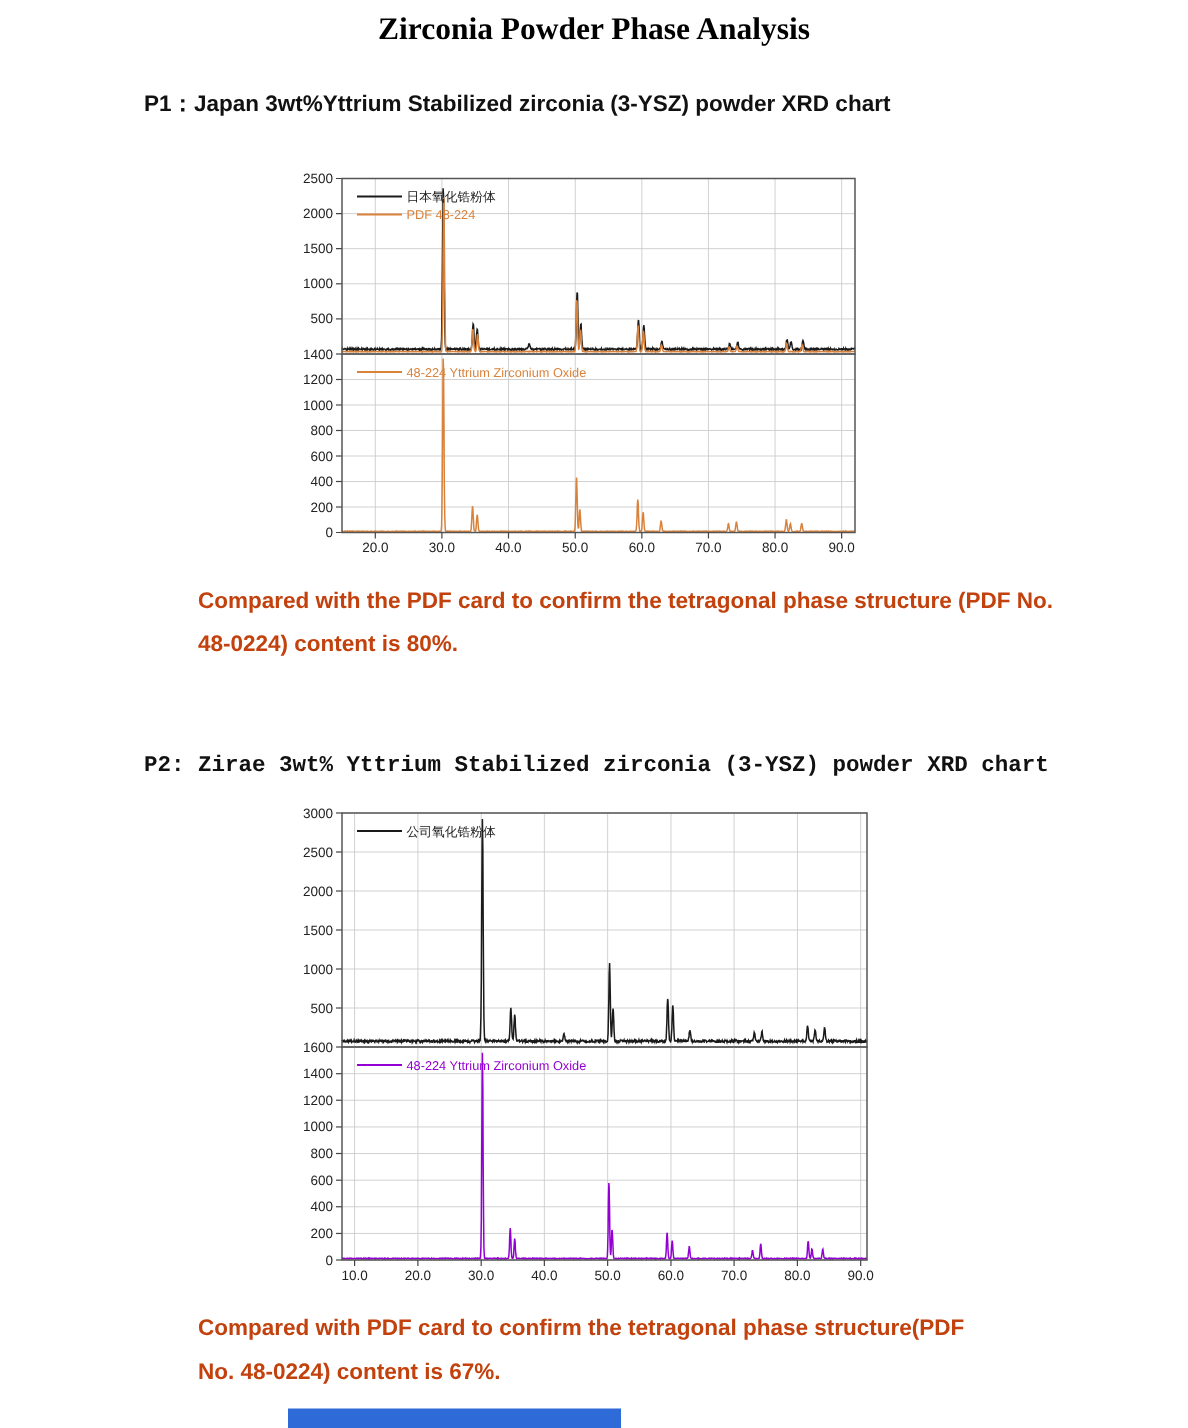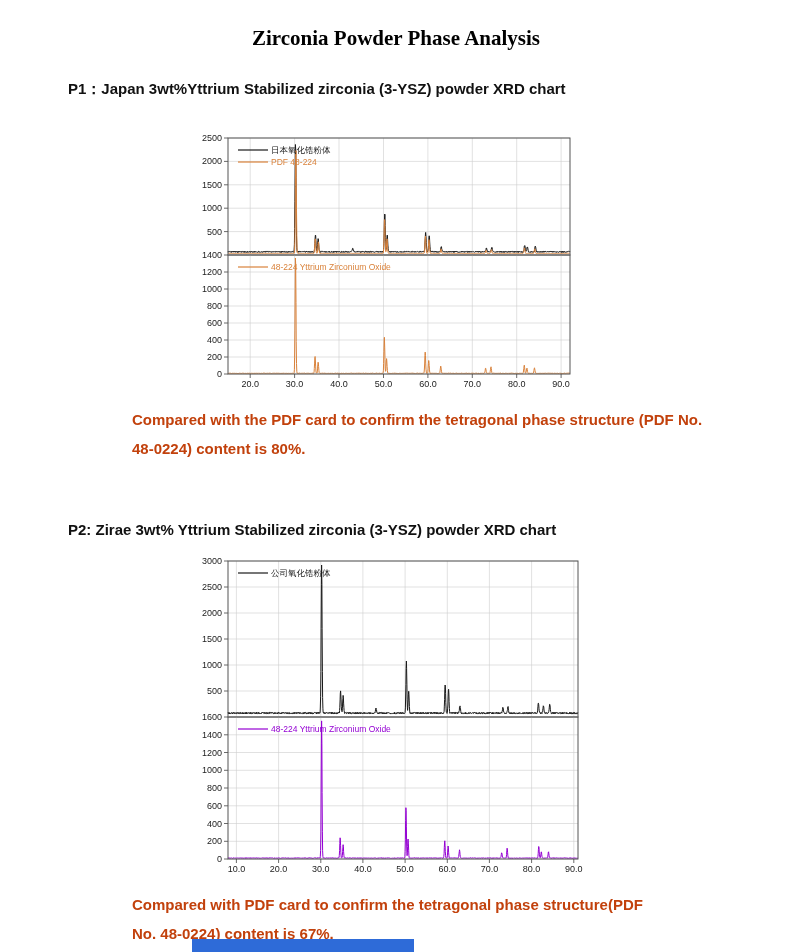--- a/index.html
+++ b/index.html
@@ -2,29 +2,29 @@
 <html><head>
 <meta charset="utf-8">
 <style>
   * { margin:0; padding:0; box-sizing:border-box; }
   html,body { background:#ffffff; }
   body {
     width:792px; height:952px; position:relative; overflow:hidden;
     font-family:"Liberation Sans", sans-serif; color:#111;
   }
   .page-title {
-    padding-top:24px; text-align:center;
+    padding-top:5px; text-align:center;
     font-family:"Liberation Serif","DejaVu Serif",serif;
     font-size:21px; font-weight:700; color:#000; line-height:28px;
   }
   .sec-heading {
-    margin:26px 0 0 68px; font-size:15px; font-weight:700; color:#111;
+    margin:26px 0 0 96px; font-size:15px; font-weight:700; color:#111;
     line-height:22px;
   }
-  #heading-p2 { margin-top:56px; }
+  #heading-p2 { margin-top:56px;font-family:Liberation Mono, monospace; }
   .chart-svg { display:block; margin:28px 0 0 166px; }
   #chart2 { margin-top:12px; }
   .caption {
     margin:10px 0 0 132px; width:575px;
     font-size:15px; font-weight:700; line-height:1.9;
     white-space:pre-line; color:#c2410c;
   }
   #caption-p2 { margin-top:12px; }
   .bottom-bar { position:absolute; left:192px; bottom:0; width:222px; height:13px; }
   svg text { font-family:"Liberation Sans", sans-serif; }

